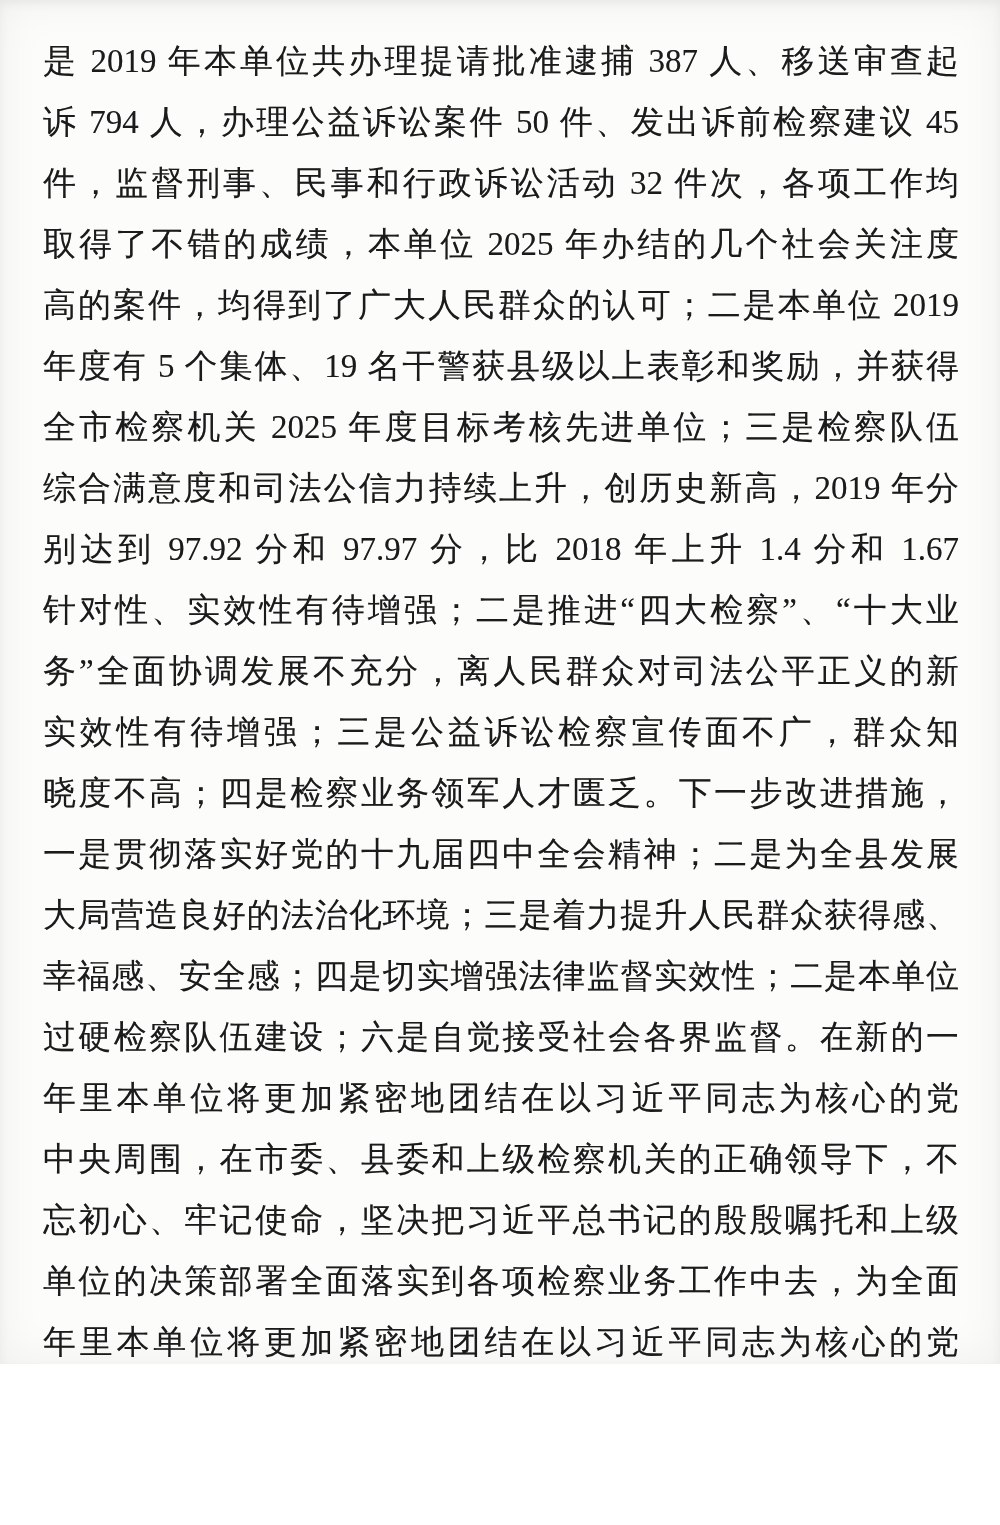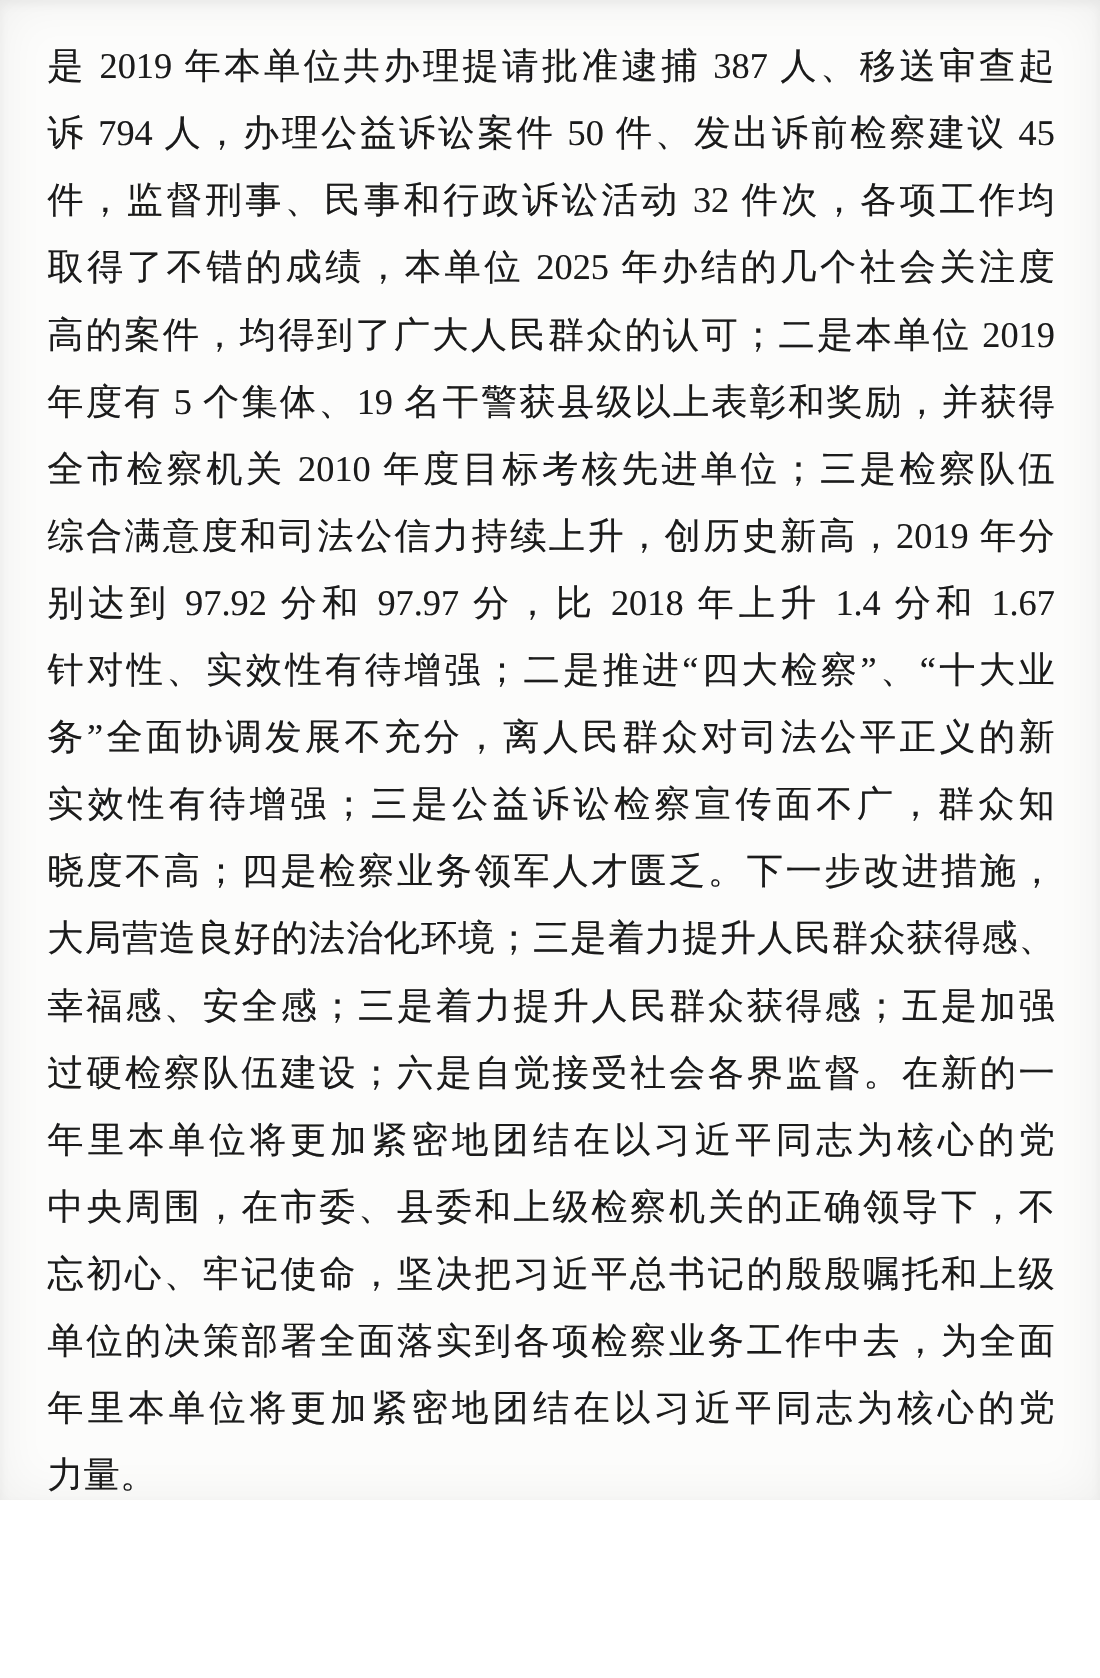--- a/index.html
+++ b/index.html
@@ -44,29 +44,30 @@
 <body>
 
 <div class="page">
   <div class="text-block">
     <div class="doc-line">是 2019 年本单位共办理提请批准逮捕 387 人、移送审查起</div>
     <div class="doc-line">诉 794 人，办理公益诉讼案件 50 件、发出诉前检察建议 45</div>
     <div class="doc-line">件，监督刑事、民事和行政诉讼活动 32 件次，各项工作均</div>
     <div class="doc-line">取得了不错的成绩，本单位 2025 年办结的几个社会关注度</div>
     <div class="doc-line">高的案件，均得到了广大人民群众的认可；二是本单位 2019</div>
     <div class="doc-line">年度有 5 个集体、19 名干警获县级以上表彰和奖励，并获得</div>
-    <div class="doc-line">全市检察机关 2010 年度目标考核先进单位；三是检察队伍</div>
+    <div class="doc-line">全市检察机关 2025 年度目标考核先进单位；三是检察队伍</div>
     <div class="doc-line">综合满意度和司法公信力持续上升，创历史新高，2019 年分</div>
     <div class="doc-line">别达到 97.92 分和 97.97 分，比 2018 年上升 1.4 分和 1.67</div>
     <div class="doc-line">针对性、实效性有待增强；二是推进“四大检察”、“十大业</div>
     <div class="doc-line">务”全面协调发展不充分，离人民群众对司法公平正义的新</div>
     <div class="doc-line">实效性有待增强；三是公益诉讼检察宣传面不广，群众知</div>
     <div class="doc-line">晓度不高；四是检察业务领军人才匮乏。下一步改进措施，</div>
+    <div class="doc-line">一是贯彻落实好党的十九届四中全会精神；二是为全县发展</div>
     <div class="doc-line">大局营造良好的法治化环境；三是着力提升人民群众获得感、</div>
-    <div class="doc-line">幸福感、安全感；三是着力提升人民群众获得感；五是加强</div>
+    <div class="doc-line">幸福感、安全感；四是切实增强法律监督实效性；二是本单位</div>
     <div class="doc-line">过硬检察队伍建设；六是自觉接受社会各界监督。在新的一</div>
     <div class="doc-line">年里本单位将更加紧密地团结在以习近平同志为核心的党</div>
     <div class="doc-line">中央周围，在市委、县委和上级检察机关的正确领导下，不</div>
     <div class="doc-line">忘初心、牢记使命，坚决把习近平总书记的殷殷嘱托和上级</div>
     <div class="doc-line">单位的决策部署全面落实到各项检察业务工作中去，为全面</div>
     <div class="doc-line">年里本单位将更加紧密地团结在以习近平同志为核心的党</div>
     <div class="doc-line last-line">力量。</div>
   </div>
 </div>
 

